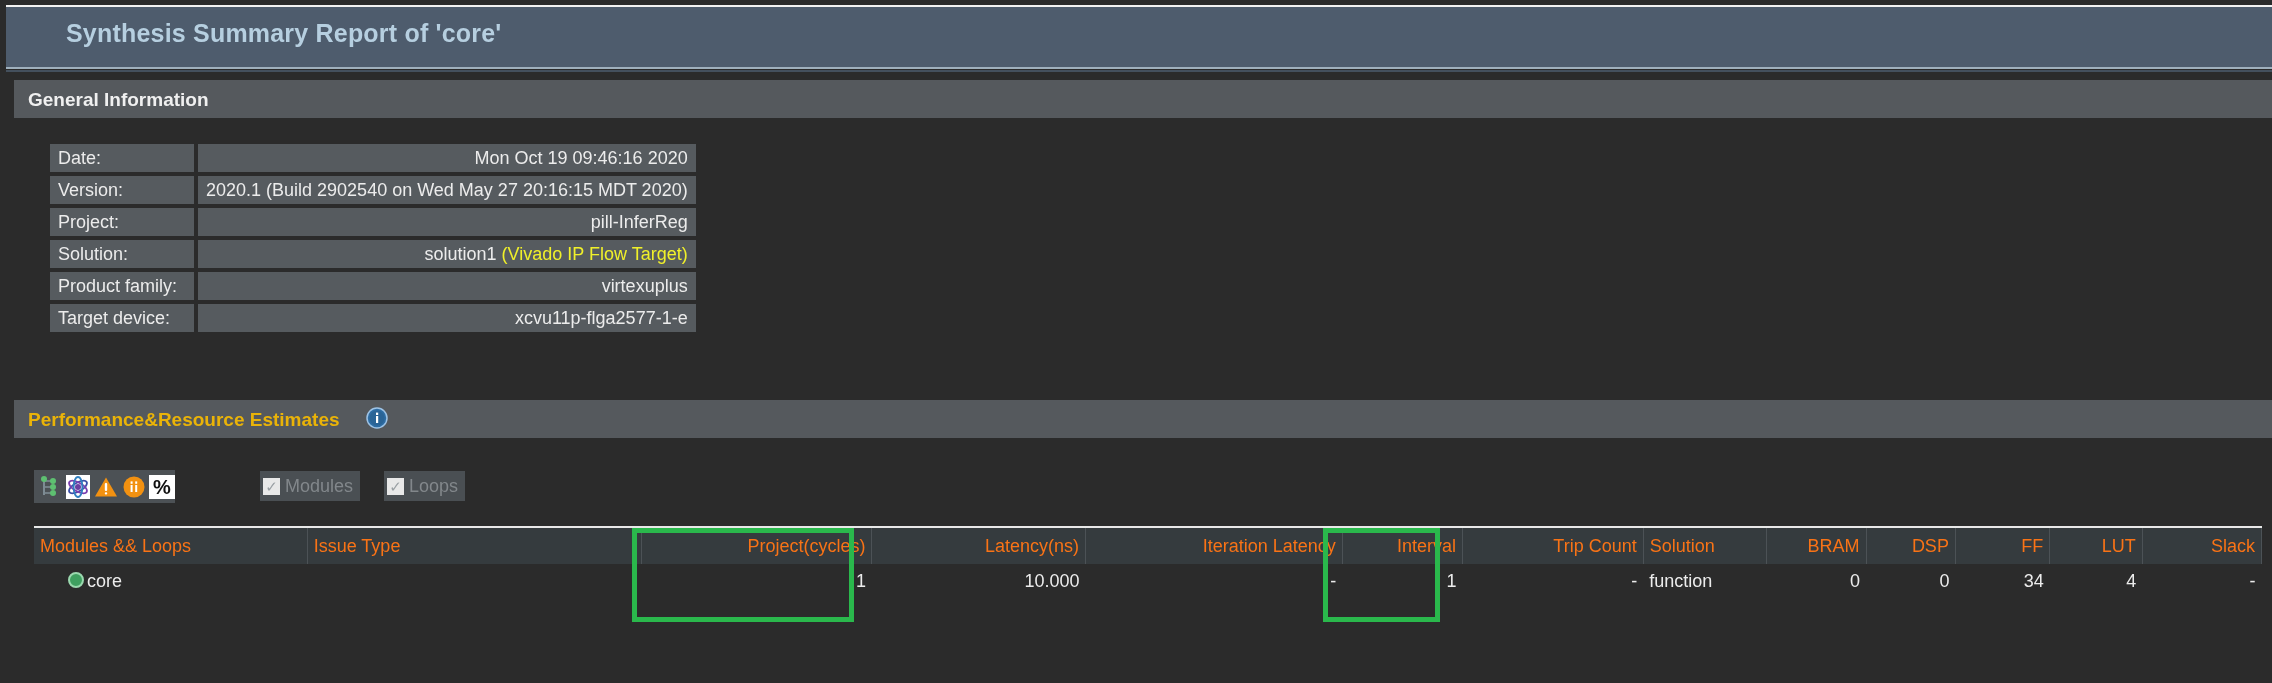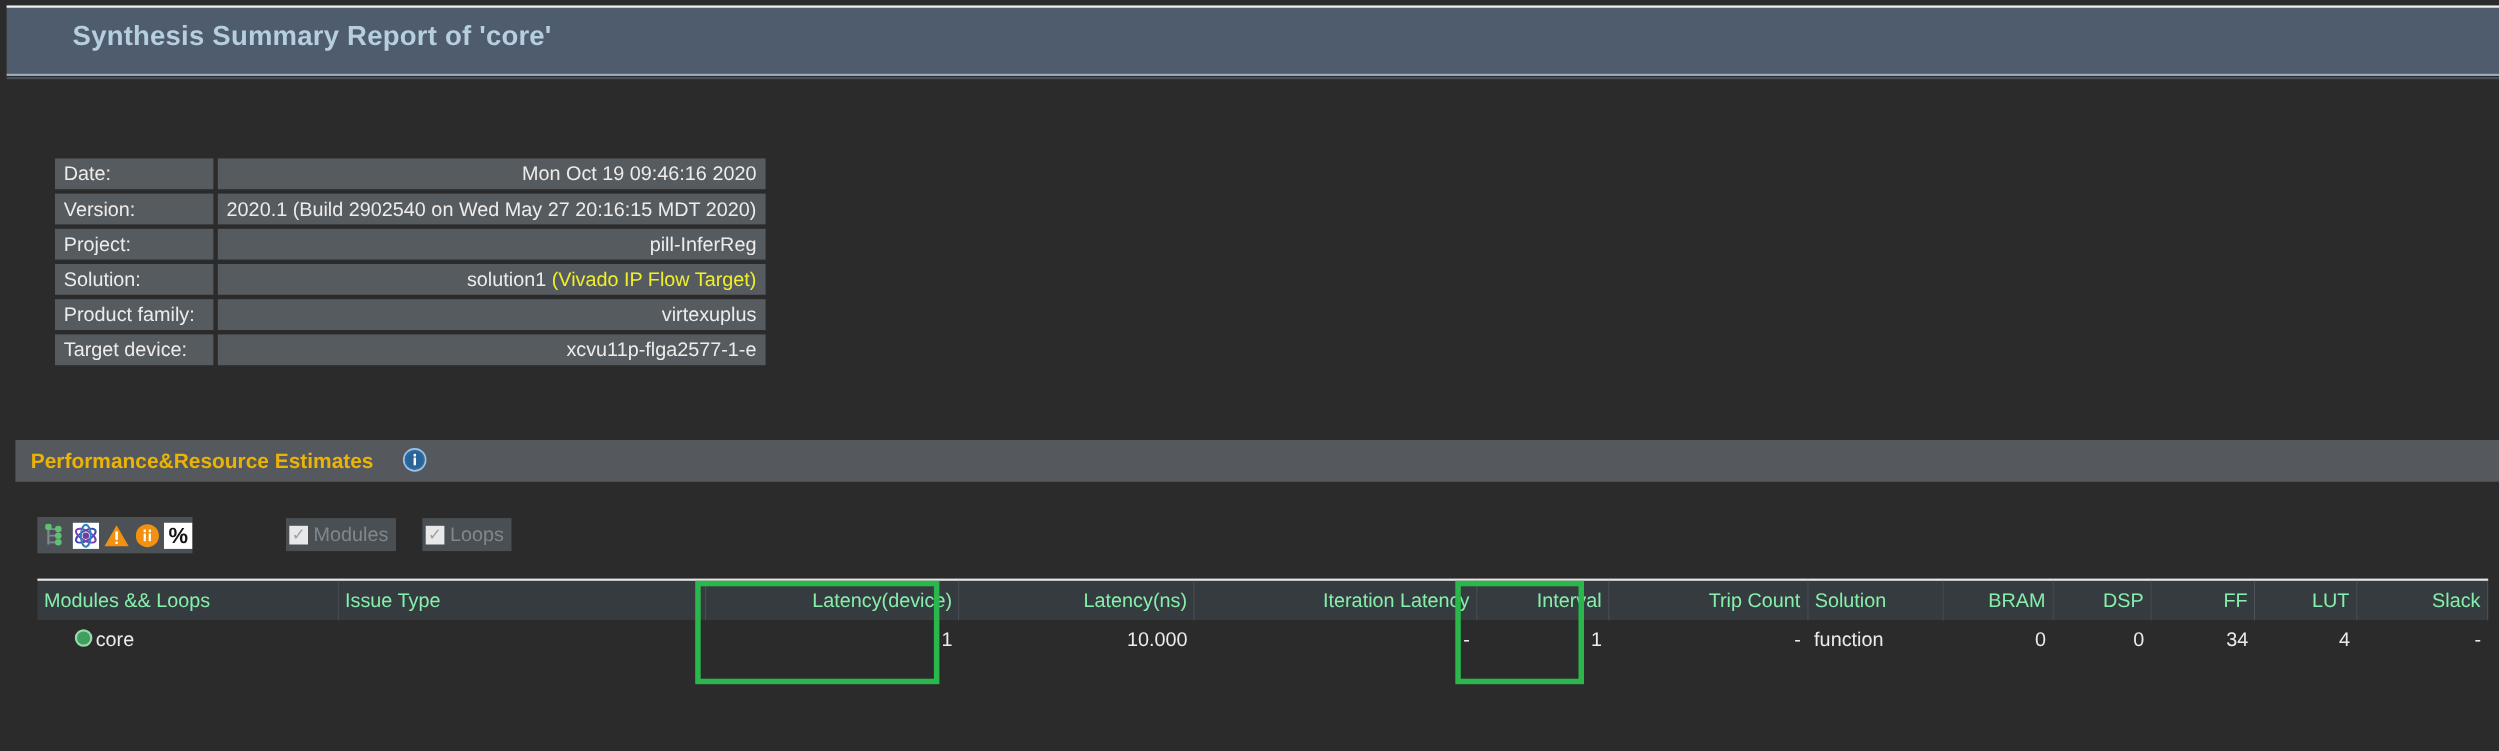--- a/index.html
+++ b/index.html
@@ -127,21 +127,21 @@
   }
   table.grid {
     position: absolute; left: 20px; top: 88px;
     width: 2228px;
     border-collapse: collapse;
     table-layout: fixed;
   }
   table.grid th {
     height: 36px;
     background: #353b3e;
-    color: #86efac;
+    color: #f97316;
     font-size: 18px;
     font-weight: normal;
     text-align: right;
     padding: 0 6px;
     border-right: 1px solid #4c5256;
     white-space: nowrap;
     overflow: hidden;
   }
   table.grid th.lefty { text-align: left; }
   table.grid td {
@@ -181,20 +181,23 @@
 <div id="app">
 
   <div class="titlebar-wrap">
     <div class="titlebar">
       <div class="titlebar-text">Synthesis Summary Report of 'core'</div>
     </div>
     <div class="title-underline1"></div>
     <div class="title-underline2"></div>
   </div>
 
+  <div class="gi-header">
+    <div class="gi-header-text">General Information</div>
+  </div>
 
   <div class="gi-body">
     <table class="gi-table">
       <tbody>
         <tr>
           <td class="gi-label">Date:</td>
           <td class="gi-spacer"></td>
           <td class="gi-value">Mon Oct 19 09:46:16 2020</td>
         </tr>
         <tr>
@@ -313,21 +316,21 @@
         <col style="width:97px">
         <col style="width:87px">
         <col style="width:92px">
         <col style="width:90px">
         <col style="width:116px">
       </colgroup>
       <thead>
         <tr>
           <th class="lefty">Modules &amp;&amp; Loops</th>
           <th class="lefty">Issue Type</th>
-          <th>Latency(device)</th>
+          <th>Project(cycles)</th>
           <th>Latency(ns)</th>
           <th>Iteration Latency</th>
           <th>Interval</th>
           <th>Trip Count</th>
           <th class="lefty">Solution</th>
           <th>BRAM</th>
           <th>DSP</th>
           <th>FF</th>
           <th>LUT</th>
           <th>Slack</th>

